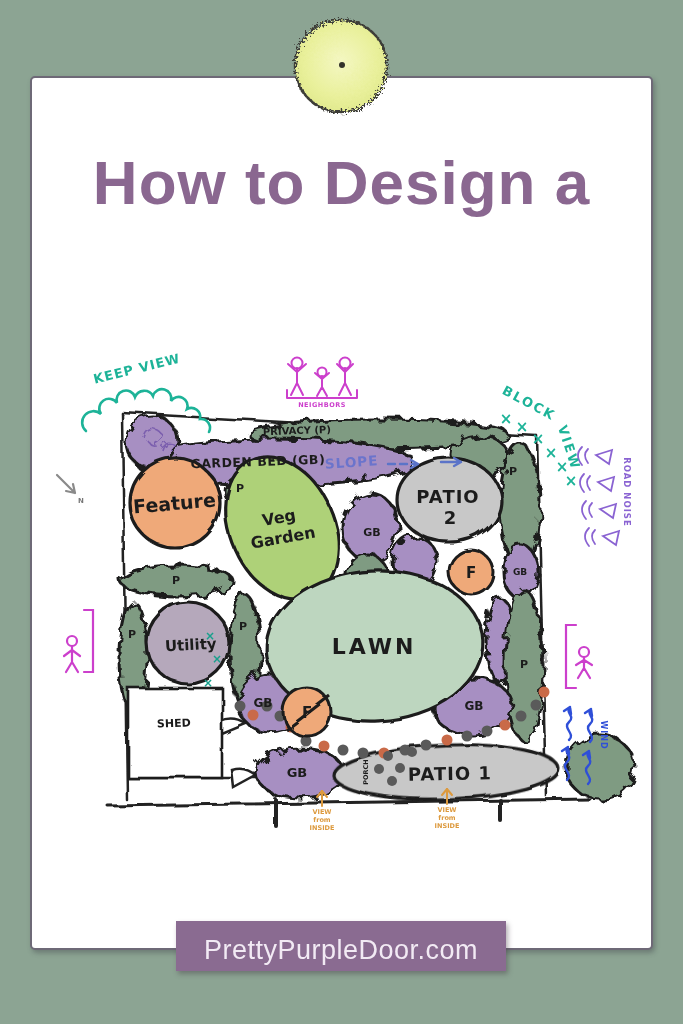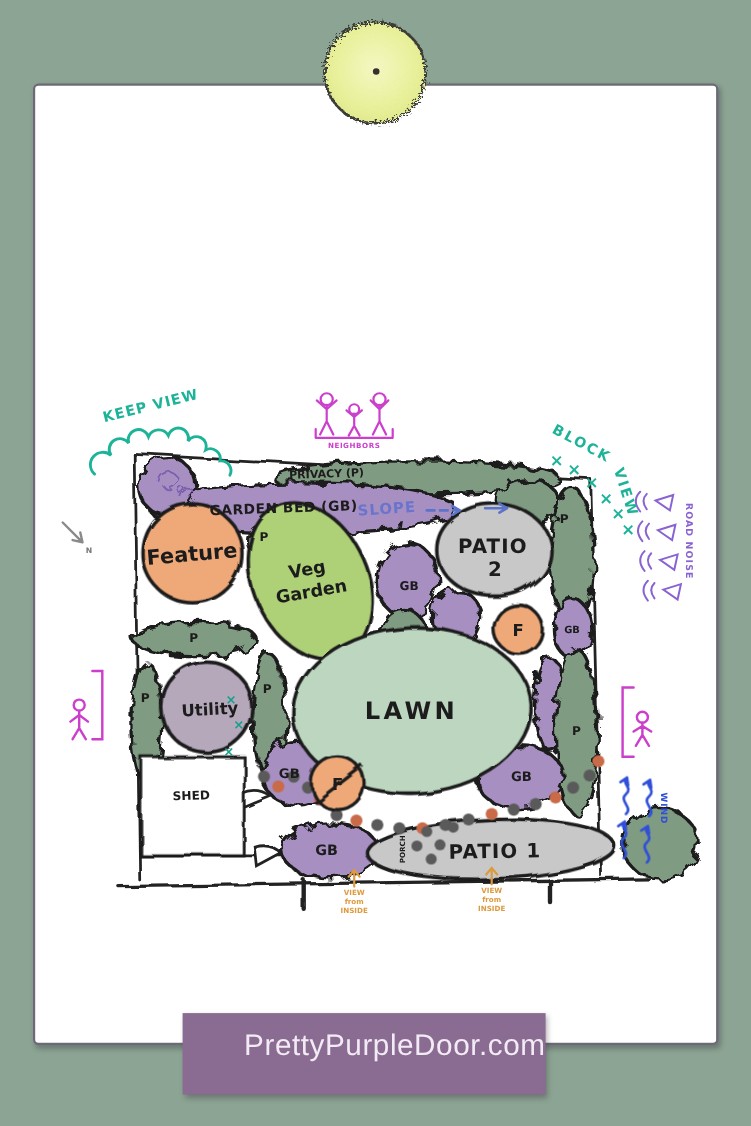--- a/index.html
+++ b/index.html
@@ -14,23 +14,23 @@
     box-shadow:2px 3px 5px rgba(50,50,60,.35);
   }
   .flower{position:absolute;left:283px;top:8px;width:116px;height:116px;}
   .title{
     position:absolute;left:0;right:0;top:146px;text-align:center;
     color:#8a6790;font-weight:bold;font-size:62px;line-height:1.18;
     letter-spacing:1px;
   }
   .plan{position:absolute;left:40px;top:340px;width:620px;height:510px;}
   .banner{
-    position:absolute;left:166px;top:921px;width:330px;height:74px;
+    position:absolute;left:176px;top:921px;width:330px;height:50px;
     background:#8a6b91;box-shadow:2px 3px 5px rgba(60,50,60,.4);
-    color:#f2eaf4;font-size:27px;text-align:right;line-height:58px;
+    color:#f2eaf4;font-size:27px;text-align:center;line-height:58px;
     letter-spacing:.5px;
   }
   svg text{font-family:"DejaVu Sans",sans-serif;}
 </style>
 </head>
 <body>
 
 <div class="card"></div>
 
 <svg class="flower" viewBox="0 0 116 116">
@@ -43,20 +43,21 @@
     <filter id="teeth" x="-20%" y="-20%" width="140%" height="140%">
       <feTurbulence type="fractalNoise" baseFrequency="0.45" numOctaves="2" seed="2" result="n"></feTurbulence>
       <feDisplacementMap in="SourceGraphic" in2="n" scale="9"></feDisplacementMap>
     </filter>
   </defs>
   <circle cx="58" cy="58" r="46" fill="url(#flg)" stroke="#3e3e38" stroke-width="2.5" filter="url(#teeth)"></circle>
   <circle cx="59" cy="57" r="3" fill="#33332b"></circle>
 </svg>
 
 <div class="title">
+  <div>How to Design a</div>
 </div>
 
 <svg class="plan" viewBox="40 340 620 510">
   <defs>
     <filter id="sk" x="-10%" y="-10%" width="120%" height="120%">
       <feTurbulence type="fractalNoise" baseFrequency="0.035" numOctaves="2" seed="7" result="n"></feTurbulence>
       <feDisplacementMap in="SourceGraphic" in2="n" scale="6"></feDisplacementMap>
     </filter>
     <filter id="bl" x="-15%" y="-15%" width="130%" height="130%">
       <feTurbulence type="fractalNoise" baseFrequency="0.09" numOctaves="2" seed="4" result="n"></feTurbulence>

